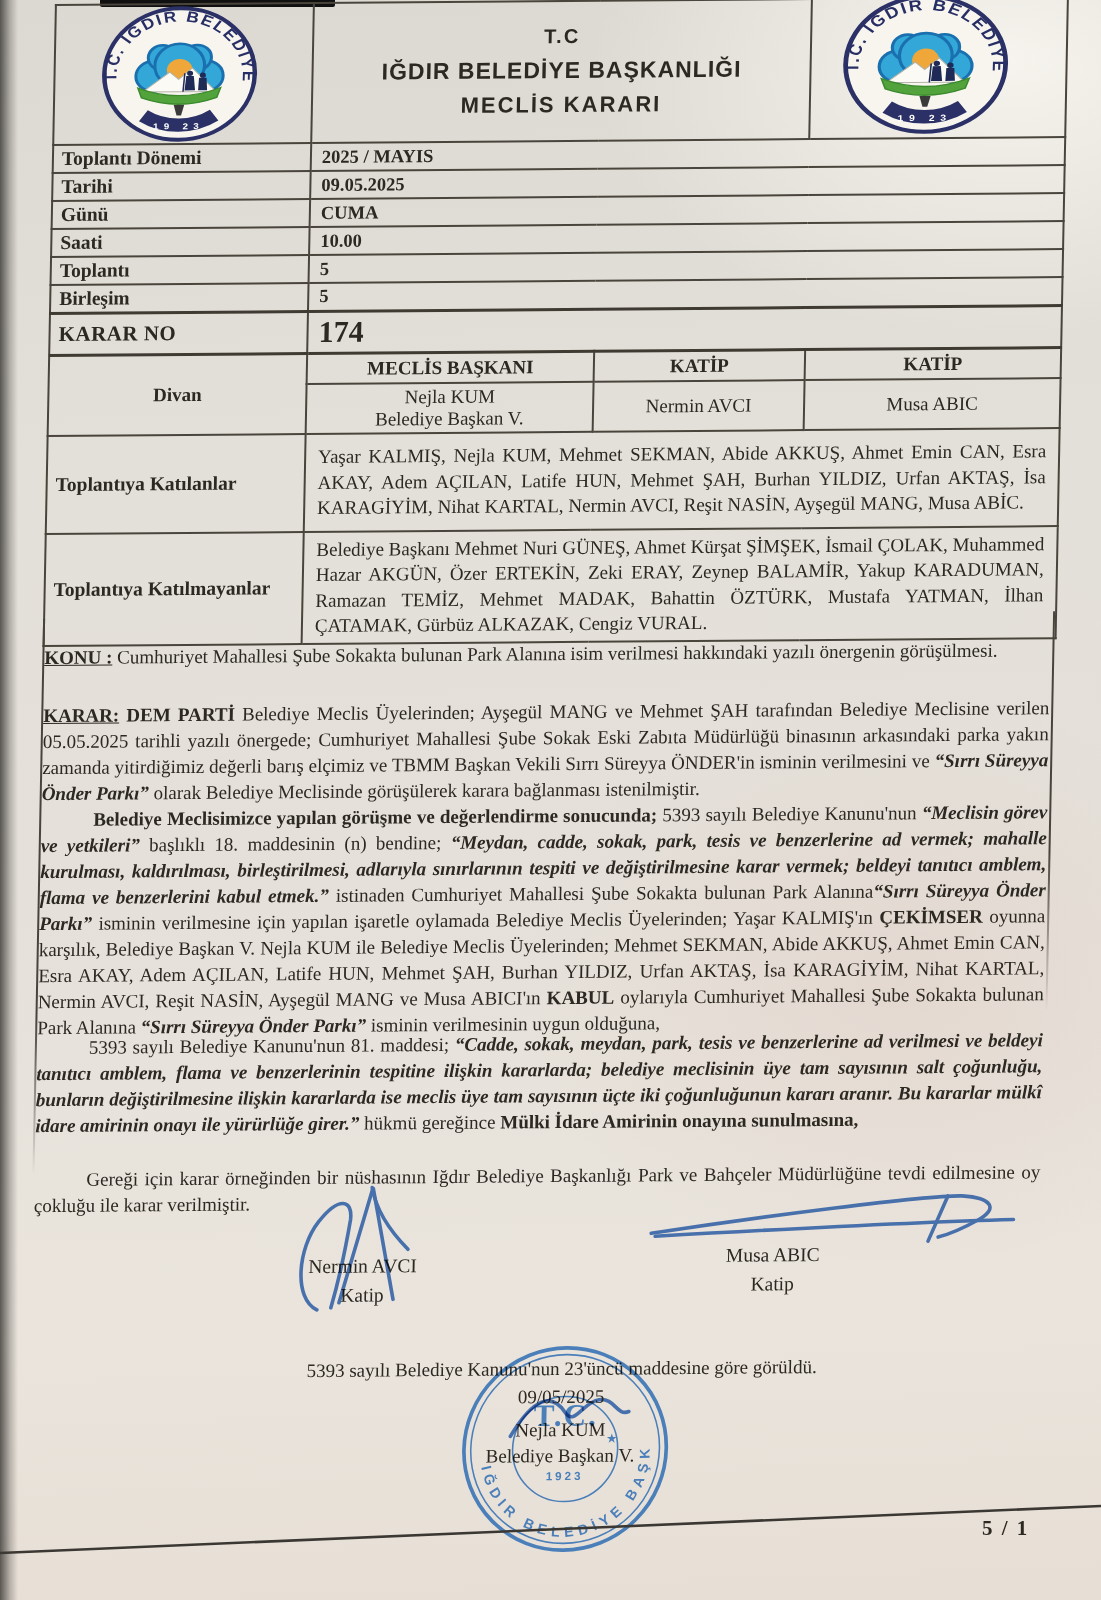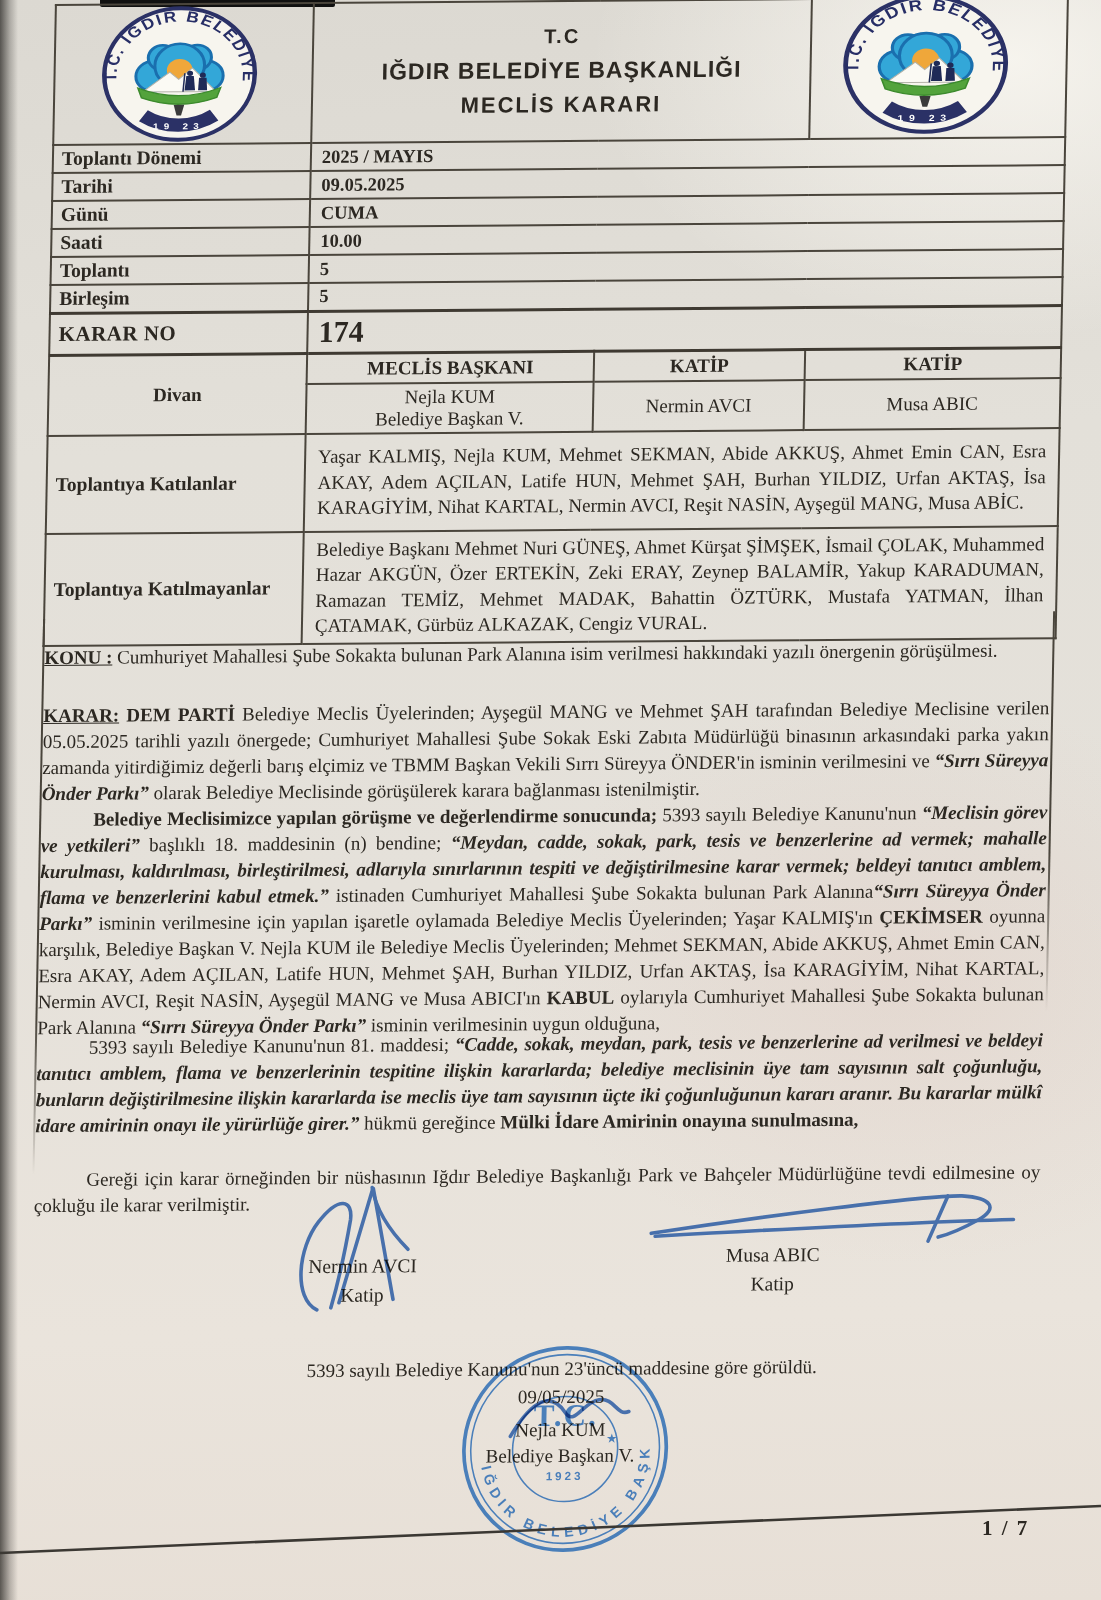--- a/index.html
+++ b/index.html
@@ -250,15 +250,15 @@
       <text x="110" y="86" text-anchor="middle" font-family="Liberation Serif, serif" font-size="32" font-weight="bold" fill="#2e6db4" letter-spacing="2">T.C.</text>
       <text x="110" y="142" text-anchor="middle" font-family="Liberation Sans, sans-serif" font-size="12" font-weight="bold" fill="#2e6db4" letter-spacing="3">1923</text>
       <text x="152" y="104" font-size="13" fill="#2e6db4">★</text>
     </svg>
 
   </div>
 
   <svg class="footer-line" width="1101" height="64">
     <line x1="0" y1="57" x2="1101" y2="10" stroke="#3b3833" stroke-width="2.6"></line>
   </svg>
-  <div class="footer-num">1 / 7</div>
+  <div class="footer-num">5 / 1</div>
 
 </div>
 
 </body></html>

